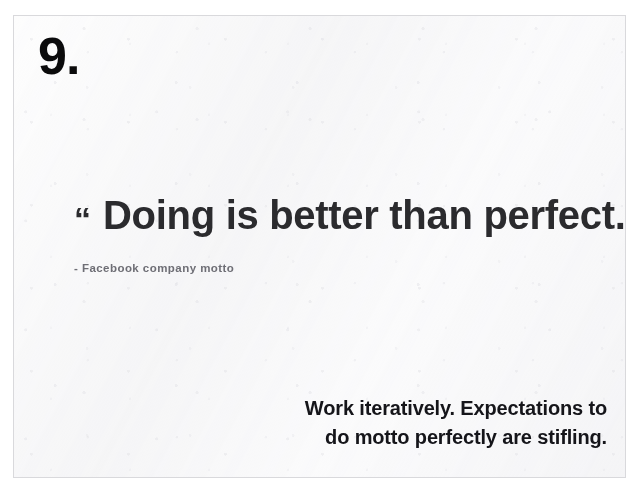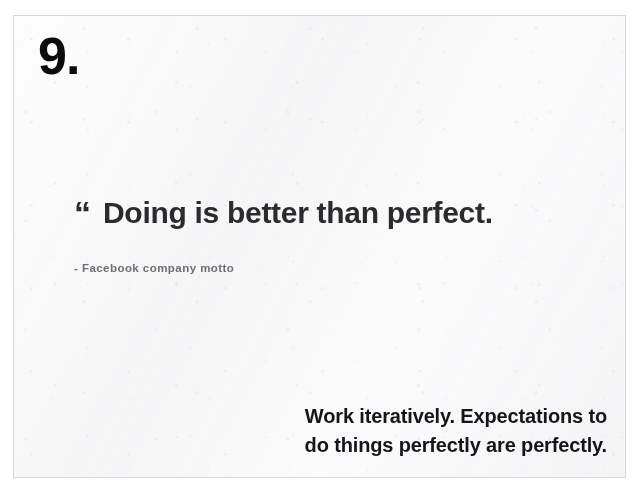--- a/index.html
+++ b/index.html
@@ -74,21 +74,21 @@
     font-size: 34px;
     font-weight: 900;
     color: #2b2b2e;
     line-height: 1;
     margin-right: 14px;
     letter-spacing: -2px;
     position: relative;
     top: 2px;
   }
   #quote-text {
-    font-size: 30px;
+    font-size: 40px;
     font-weight: 800;
     color: #2b2b2e;
     line-height: 1.05;
     letter-spacing: -0.3px;
   }
   #quote-text .lighter {
     font-weight: 600;
   }
 
   #quote-attribution {
@@ -98,21 +98,21 @@
     width: 486px;
     font-size: 11.5px;
     font-weight: 700;
     letter-spacing: .45px;
     color: #6e6e75;
   }
 
   #takeaway-block {
     position: absolute;
     right: 18px;
-    top: 386px;
+    top: 378px;
     width: 420px;
     text-align: right;
     font-size: 20px;
     font-weight: 800;
     color: #15151a;
     line-height: 1.45;
     letter-spacing: -0.15px;
   }
   #takeaway-block .takeaway-line {
     display: block;
@@ -132,16 +132,16 @@
     <div id="quote-line">
       <span id="quote-mark">“</span>
       <span id="quote-text"><span>Doing </span><span class="lighter">is</span><span> better than perfect.</span></span>
     </div>
   </div>
 
   <div id="quote-attribution">- Facebook company motto</div>
 
   <div id="takeaway-block">
     <span class="takeaway-line">Work iteratively. Expectations to</span>
-    <span class="takeaway-line">do things perfectly are perfectly.</span>
+    <span class="takeaway-line">do motto perfectly are stifling.</span>
   </div>
 
 </div>
 
 </body></html>

